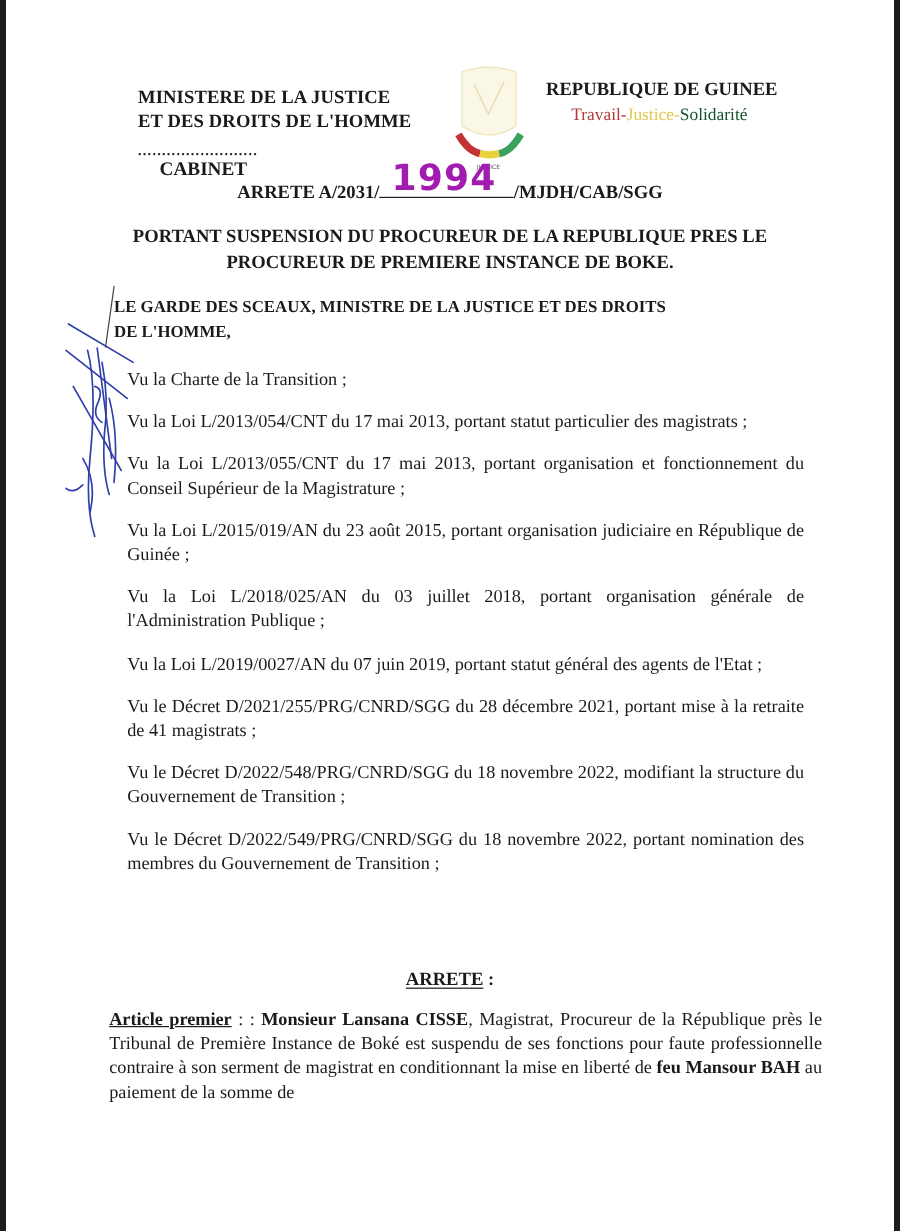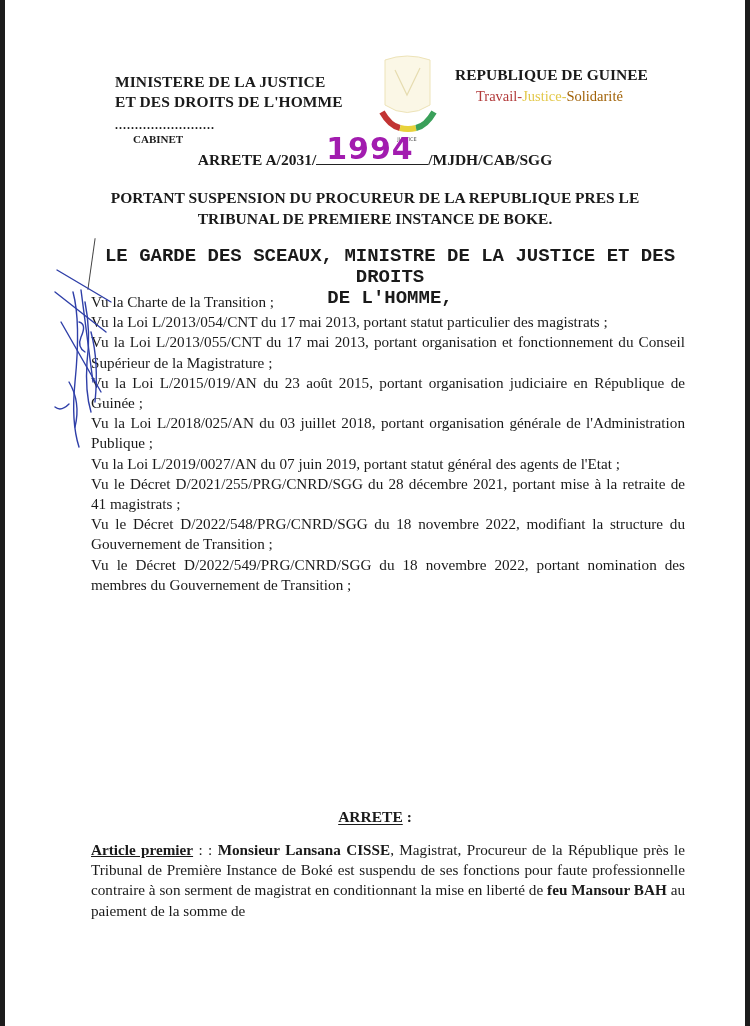--- a/index.html
+++ b/index.html
@@ -16,28 +16,28 @@
     overflow: hidden;
   }
   .abs { position: absolute; }
   .hdr-left {
     left: 82px; top: 72px;
     font-weight: bold; font-size: 15.5px; line-height: 20px;
     letter-spacing: 0.1px;
     margin-left: 28px;
   }
   .dots { left: 110px; top: 118px; font-size: 12px; font-weight: bold; letter-spacing: 1px; }
-  .cabinet { left: 128px; top: 133px; font-weight: bold; font-size: 11px; }
+  .cabinet { left: 128px; top: 133px; font-weight: bold; font-size: 16px; }
   .hdr-right {
     left: 450px; top: 66px; font-weight: bold; font-size: 15.5px;
   }
   .motto { left: 471px; top: 88px; font-size: 14.5px; }
   .motto .m1 { color: #b23a3a; }
   .motto .m2 { color: #e3c84a; }
-  .motto .m3 { color: #a16207; }
+  .motto .m3 { color: #14532d; }
   .emblem { left: 355px; top: 50px; width: 95px; height: 95px; }
 
   .ref-line {
     left: 0; width: 740px; top: 146px; text-align: center;
     font-weight: bold; font-size: 15.5px;
   }
   .ref-line .num-wrap {
     display: inline-block; width: 112px; border-bottom: 1.4px solid #222;
     position: relative; height: 18px; vertical-align: baseline;
   }
@@ -45,30 +45,30 @@
     position: absolute; left: 10px; bottom: -2px;
     font-family: "DejaVu Sans", sans-serif; font-weight: bold;
     font-size: 30px; color: #a21caf; letter-spacing: 1px;
   }
 
   .title-block {
     left: 0; width: 740px; top: 187px; text-align: center;
     font-weight: bold; font-size: 15.5px; line-height: 21px;
   }
   .minister {
-    left: 90px; width: 590px; top: 246px; text-align: center;
-    font-weight: bold; font-size: 19px; line-height: 21px; font-family: Liberation Mono, monospace;
+    left: 90px; width: 590px; top: 246px; 
+    font-weight: bold; font-size: 14px; line-height: 21px;
   }
   .minister-bar { left: 86px; top: 238px; width: 1px; height: 52px; background:#444; transform: rotate(8deg); }
 
   .body-text {
     left: 86px; width: 594px; top: 292px;
     font-size: 15.2px; line-height: 20.2px; text-align: justify;
   }
-  .body-text p { margin: 0; }
+  .body-text p { margin: 15px; }
 
   .arrete-head {
     left: 0; width: 740px; top: 808px; text-align: center;
     font-weight: bold; font-size: 15.5px;
   }
   .arrete-head u { text-decoration: underline; text-underline-offset: 2px; }
 
   .article {
     left: 86px; width: 594px; top: 840px;
     font-size: 15.2px; line-height: 20.2px; text-align: justify;
@@ -104,21 +104,21 @@
   <div class="abs motto">
     <span class="m1">Travail-</span><span class="m2">Justice-</span><span class="m3">Solidarité</span>
   </div>
 
   <div class="abs ref-line">
     <span>ARRETE A/2031/</span><span class="num-wrap"><span class="num">1994</span></span><span>/MJDH/CAB/SGG</span>
   </div>
 
   <div class="abs title-block">
     <div>PORTANT SUSPENSION DU PROCUREUR DE LA REPUBLIQUE PRES LE</div>
-    <div>TRIBUNAL DE PREMIERE INSTANCE DE BOKE.</div>
+    <div>PROCUREUR DE PREMIERE INSTANCE DE BOKE.</div>
   </div>
 
   <div class="abs minister-bar"></div>
   <div class="abs minister">
     <div>LE GARDE DES SCEAUX, MINISTRE DE LA JUSTICE ET DES DROITS</div>
     <div>DE L'HOMME,</div>
   </div>
 
   <div class="abs body-text">
     <p>Vu la Charte de la Transition ;</p>

